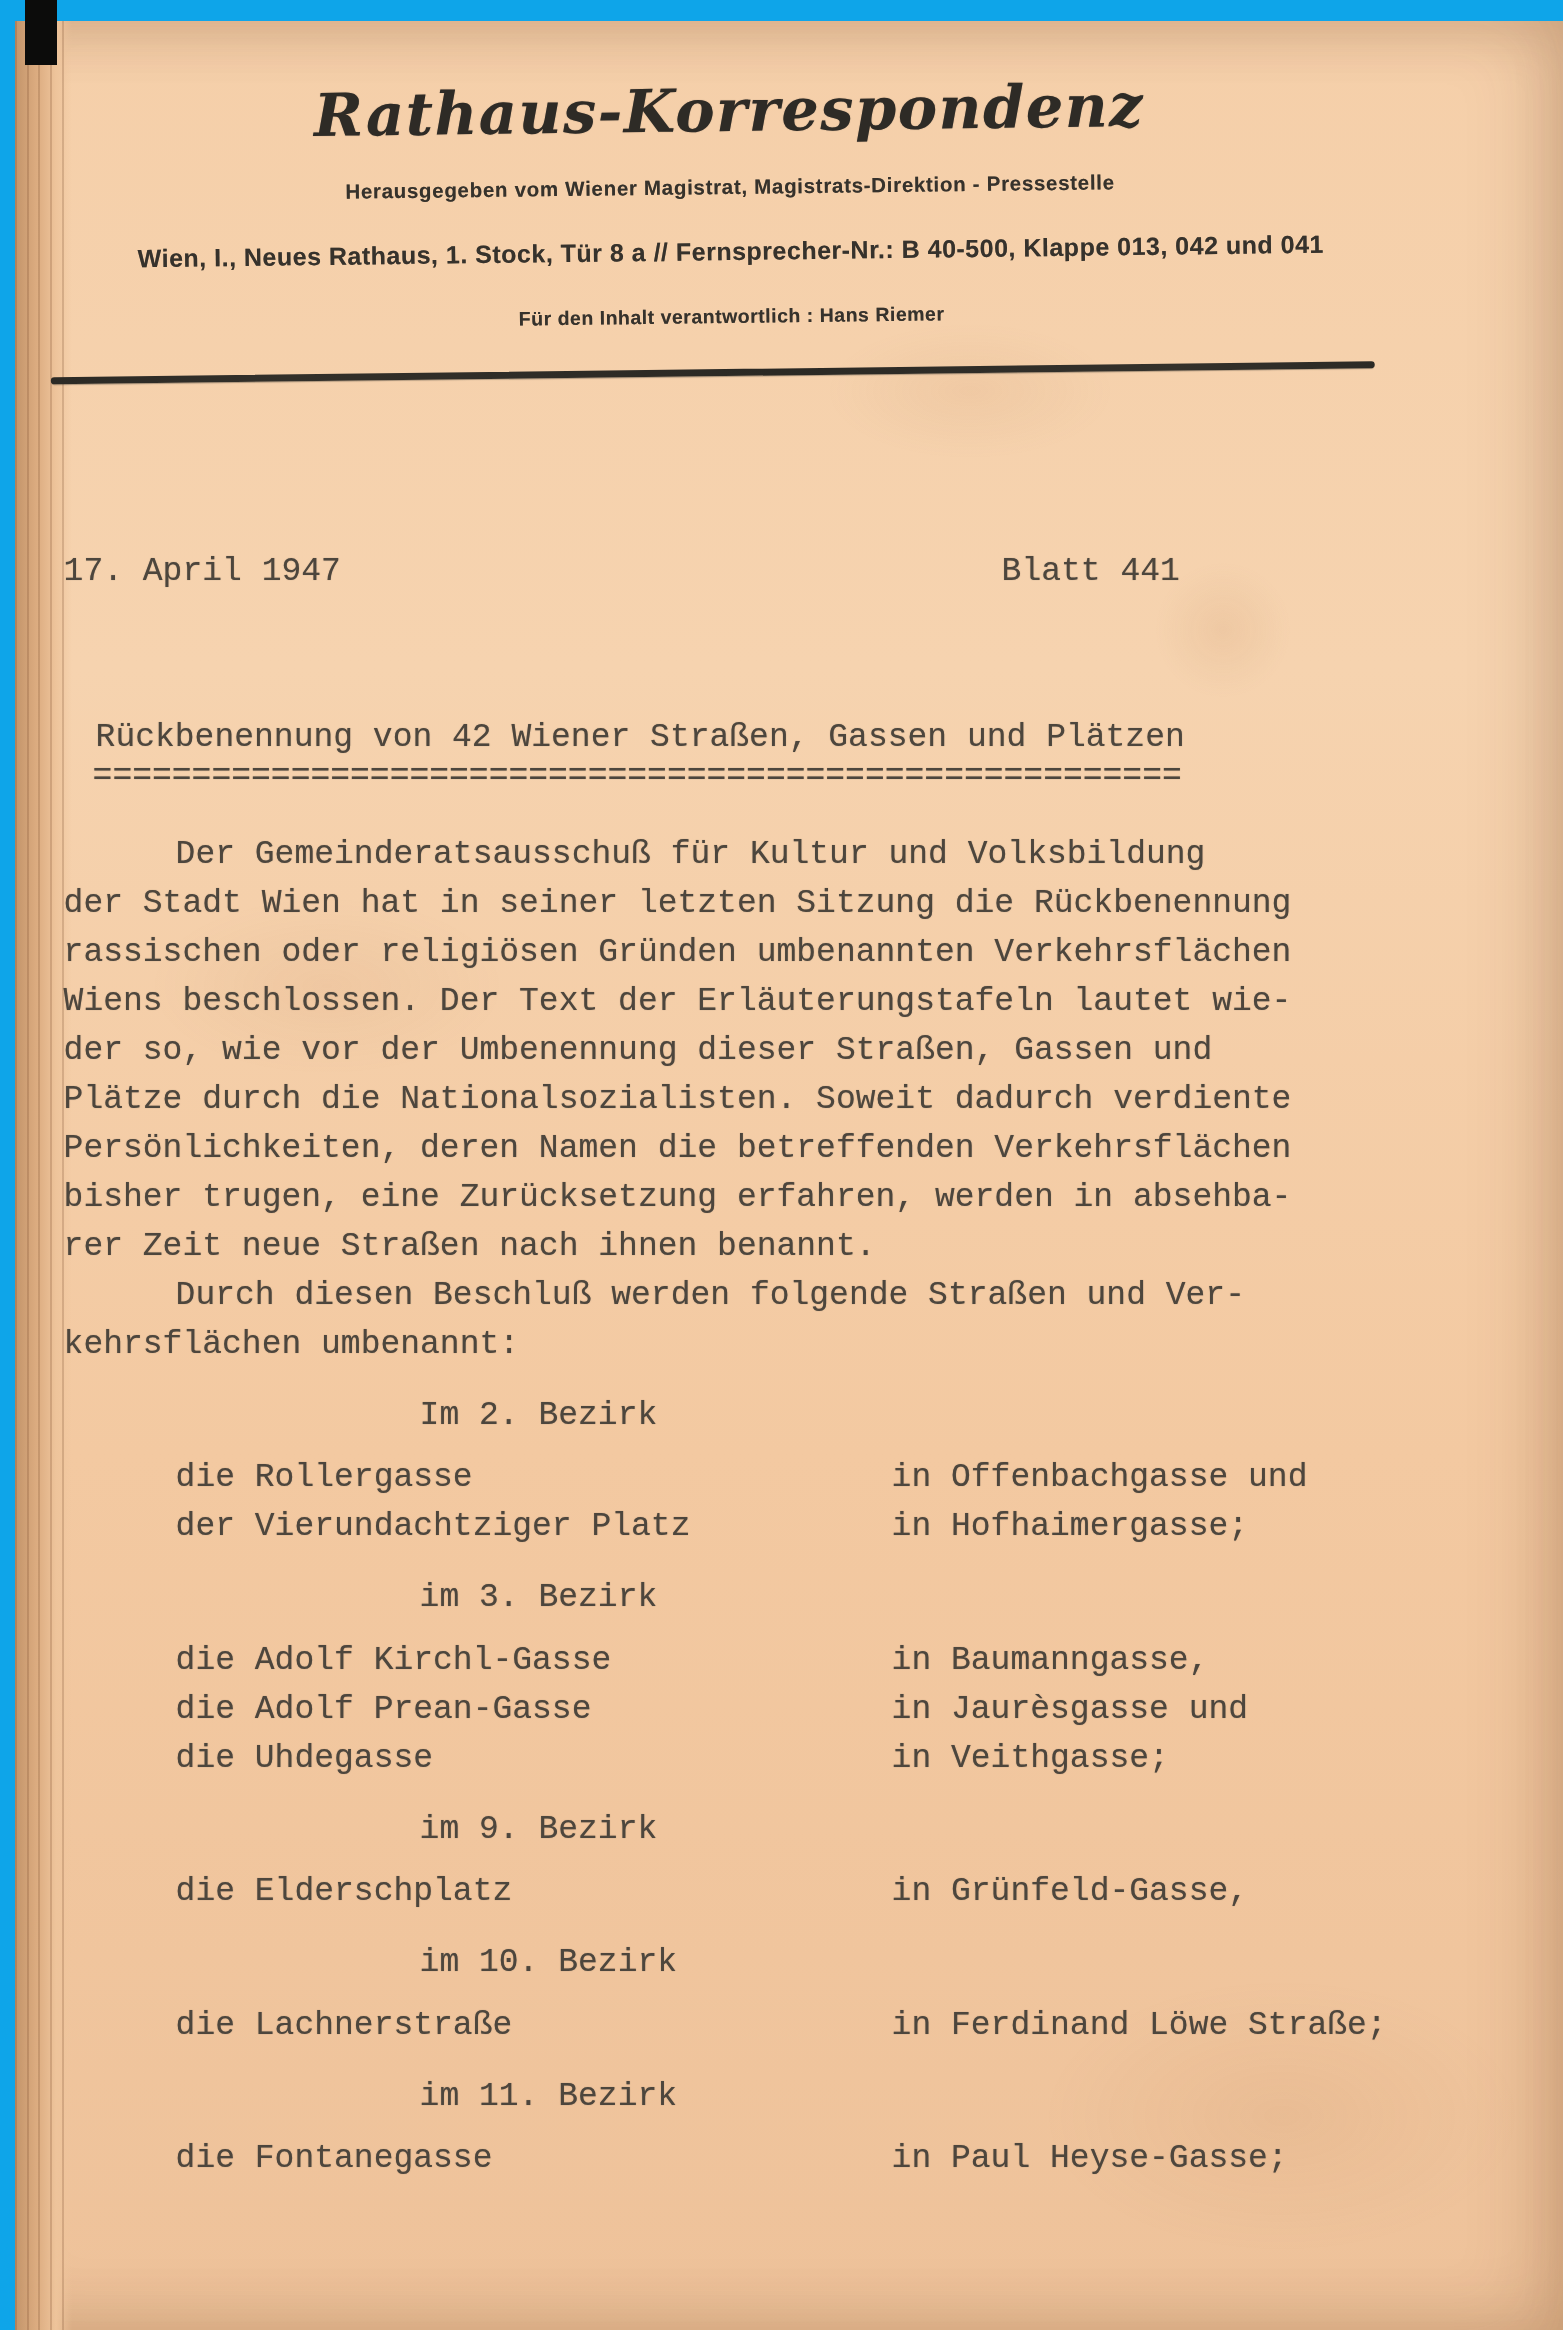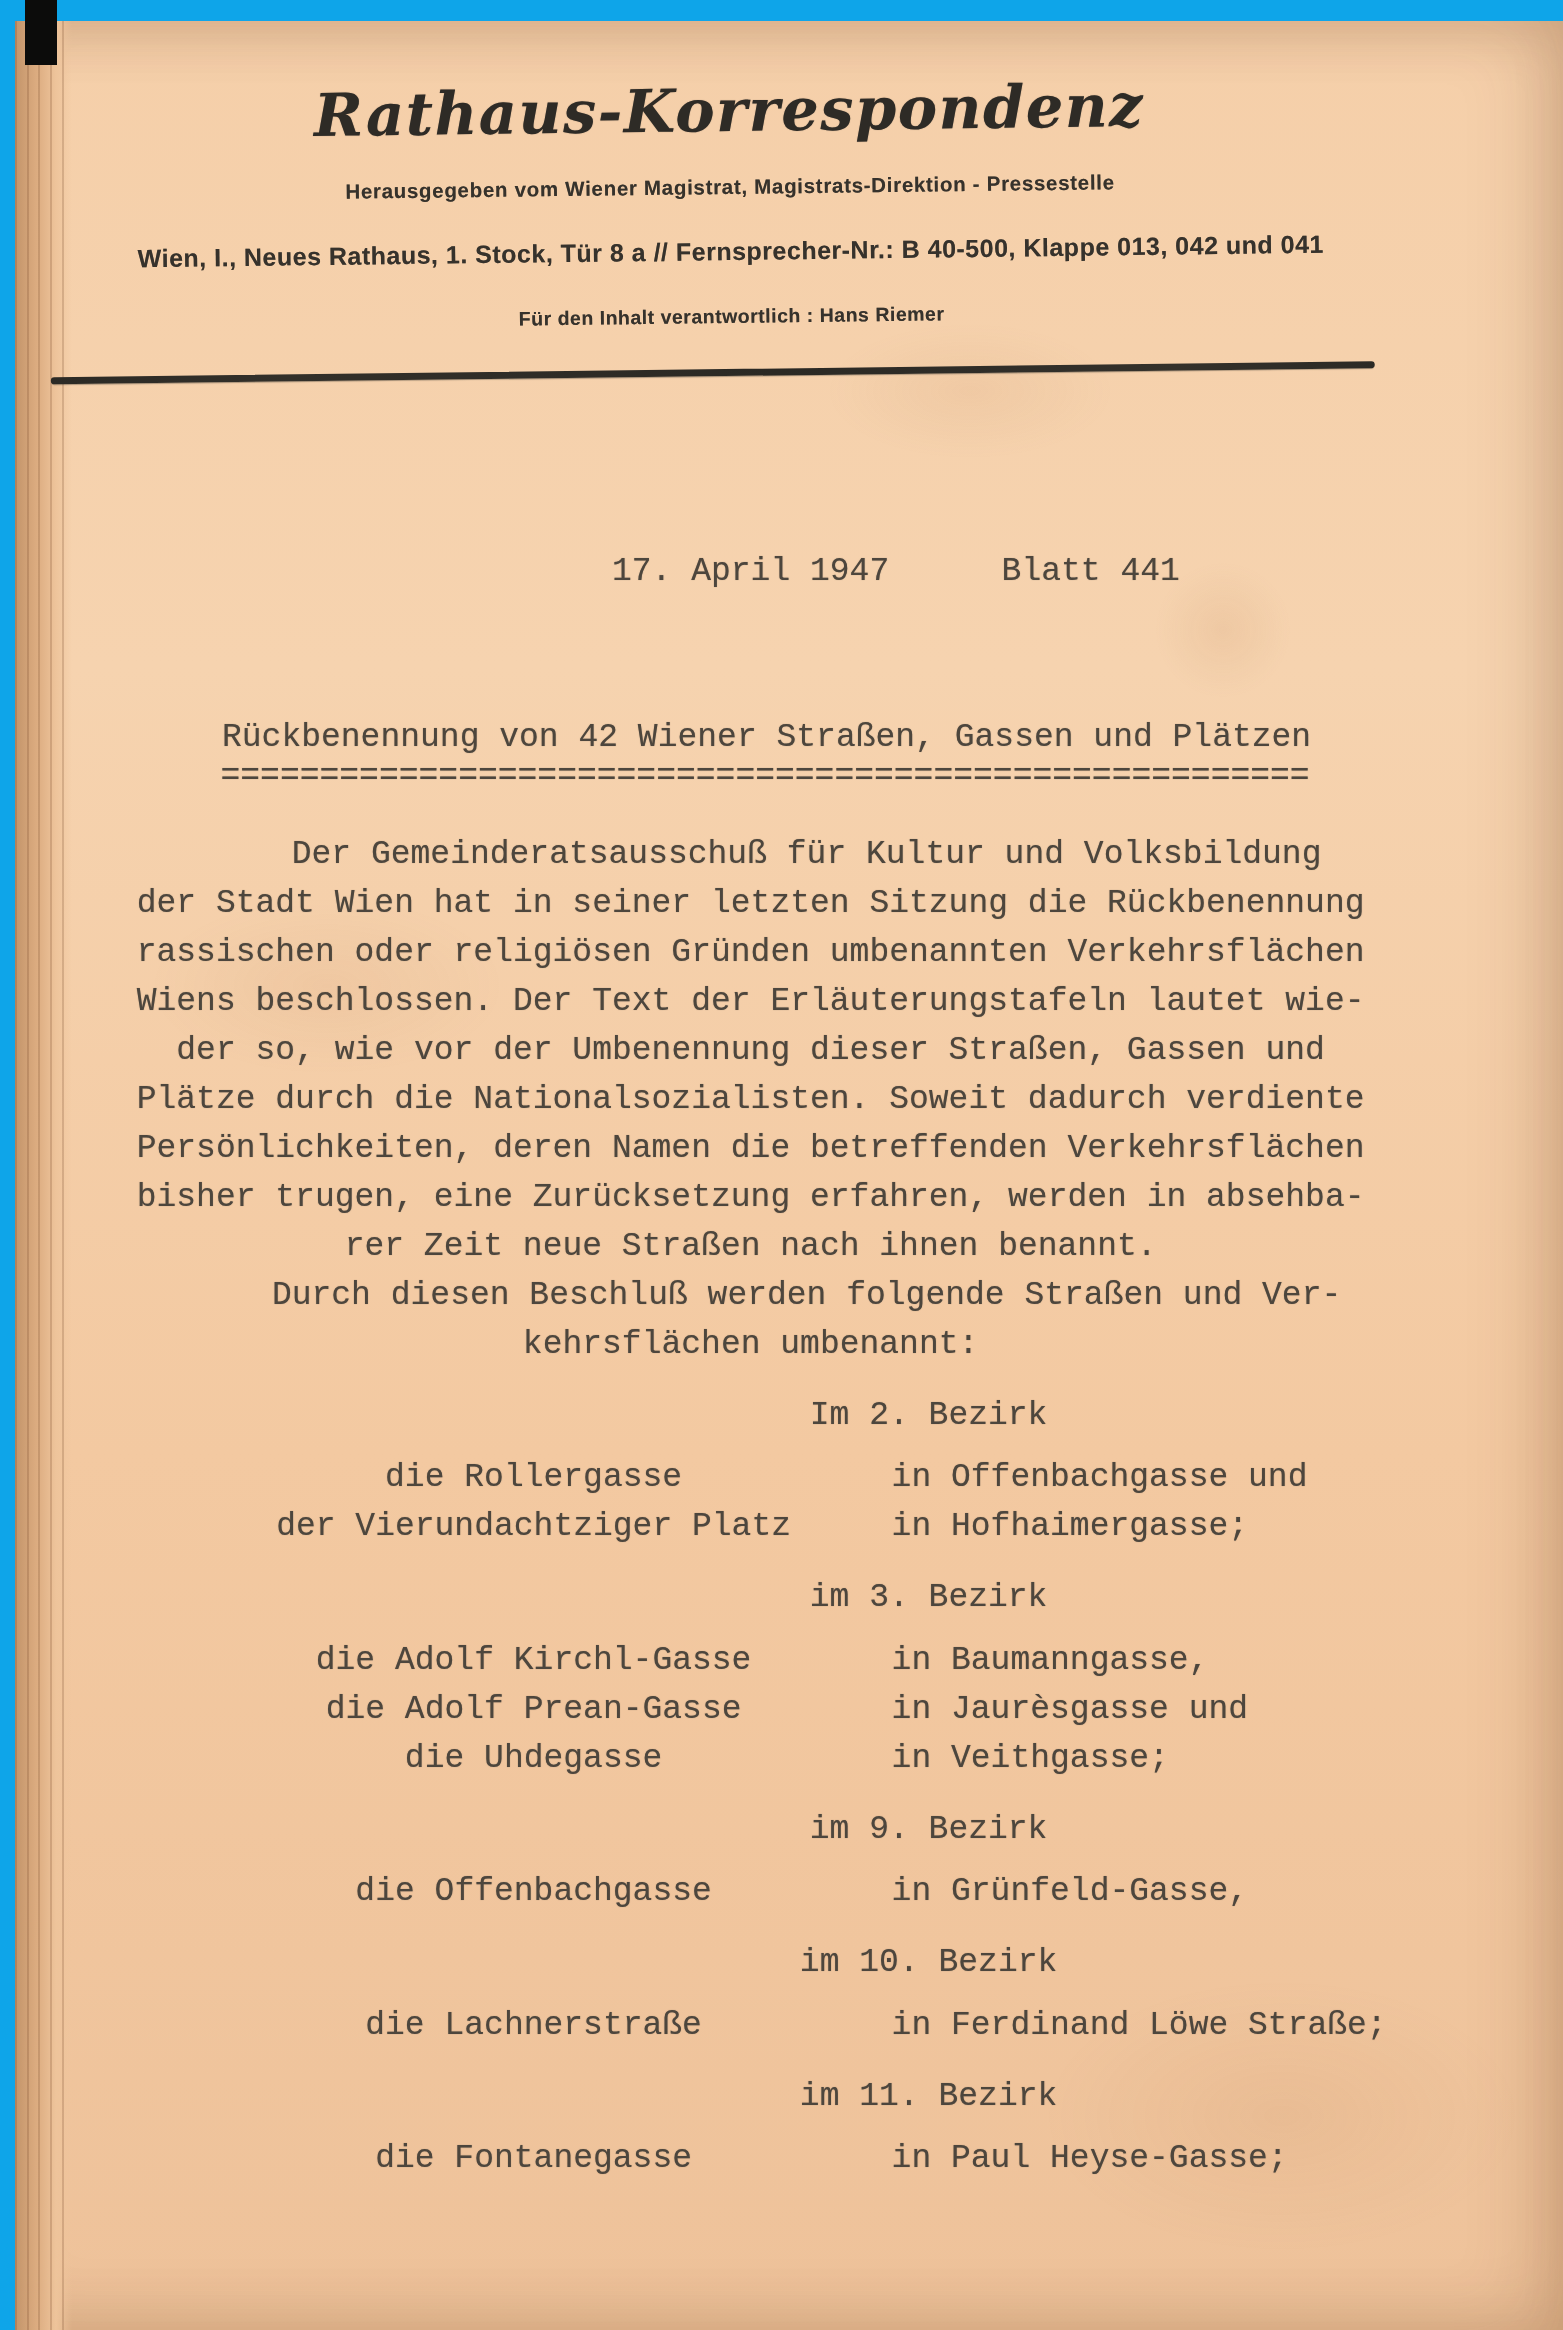--- a/index.html
+++ b/index.html
@@ -121,21 +121,20 @@
     position: absolute;
     left: 49px;
     top: 526px;
     width: 1374px;
     color: #4d463d;
     font-size: 33px;
     line-height: 49px;
     letter-spacing: 0;
     text-shadow: 0 0 1px rgba(77,70,61,0.5);
     white-space: nowrap;
-    text-align: center;
   }
   .meta-row {
     position: relative;
     margin-bottom: 117px;
     height: 49px;
   }
   .sheet-number {
     position: absolute;
     left: 938px;
     top: 0;
@@ -226,21 +225,21 @@
           <div class="rename-row">
             <span class="old-name">die Adolf Prean-Gasse</span>
             <span class="new-name">in Jaurèsgasse und</span>
           </div>
           <div class="rename-row">
             <span class="old-name">die Uhdegasse</span>
             <span class="new-name">in Veithgasse;</span>
           </div>
           <div class="district">im 9. Bezirk</div>
           <div class="rename-row">
-            <span class="old-name">die Offenbachgasse</span>
+            <span class="old-name">die Elderschplatz</span>
             <span class="new-name">in Grünfeld-Gasse,</span>
           </div>
           <div class="district">im 10. Bezirk</div>
           <div class="rename-row">
             <span class="old-name">die Lachnerstraße</span>
             <span class="new-name">in Ferdinand Löwe Straße;</span>
           </div>
           <div class="district">im 11. Bezirk</div>
           <div class="rename-row">
             <span class="old-name">die Fontanegasse</span>

